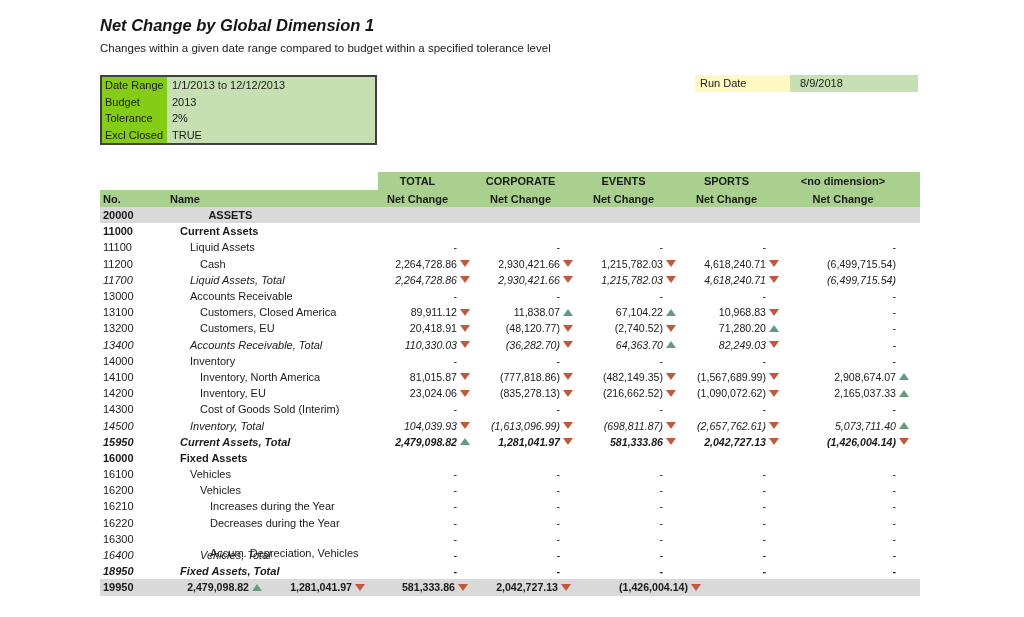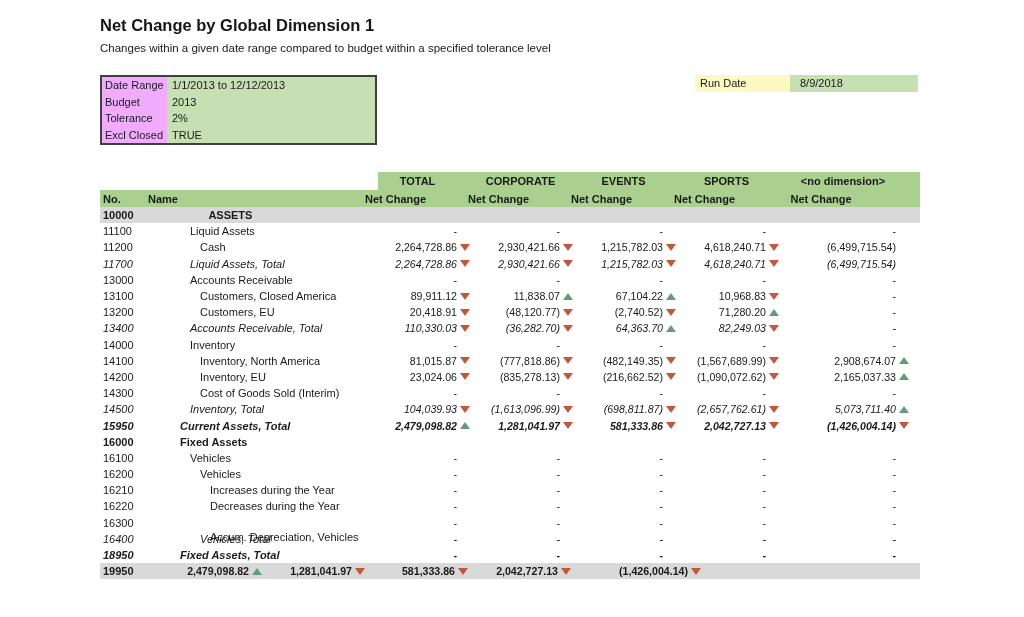--- a/index.html
+++ b/index.html
@@ -1,43 +1,43 @@
 <!DOCTYPE html>
 <html><head>
 <meta charset="utf-8">
 <style>
   * { box-sizing: border-box; margin: 0; padding: 0; }
   html,body { width:1024px; height:617px; background:#ffffff; overflow:hidden;
               font-family:"Liberation Sans", sans-serif; color:#1a1a1a; }
   .abs { position:absolute; }
 
-  .page-title { left:100px; top:16px; font-size:16.5px; font-weight:700; color:#161616; }
+  .page-title { left:100px; top:16px; font-size:16.5px; font-weight:700; color:#161616;font-style:italic; }
   .page-subtitle { left:100px; top:42px; font-size:11.5px; color:#202020; }
 
   
   .info-box { left:100px; top:75px; width:277px; border:2px solid #3f3f3f; }
   .info-row { display:flex; height:16.5px; font-size:11px; }
-  .info-label { width:65px; background:#f0abfc; padding:2px 0 0 3px; }
+  .info-label { width:65px; background:#84cc16; padding:2px 0 0 3px; }
   .info-value { flex:1; background:#C6E0B4; padding:2px 0 0 5px; }
 
   
   .run-date { left:695px; top:75px; width:223px; display:flex; height:17px; font-size:11px; }
   .run-date-label { width:95px; background:#fef9c3; padding:2px 0 0 5px; font-weight:400; }
   .run-date-value { flex:1; background:#C6E0B4; padding:2px 0 0 10px; }
 
   
   .report { left:100px; top:172px; width:820px; font-size:11px; }
   .hdr1 { display:flex; height:18px; }
   .hdr1-spacer { width:278px; }
   .hdr1-cells { display:flex; background:#A9D08E; }
   .hdr2 { display:flex; height:17px; background:#A9D08E; font-weight:700; }
   .dim-cell, .nc-cell { width:103px; display:flex; align-items:center; justify-content:center;
                         padding-right:24px; font-weight:700; }
   .dim-cell.last, .nc-cell.last { width:130px; }
-  .no-hdr { width:48px; display:flex; align-items:center; padding-left:3px; }
+  .no-hdr { width:70px; display:flex; align-items:center; padding-left:3px; }
   .name-hdr { width:208px; display:flex; align-items:center; }
 
   .trow { display:flex; height:16.2px; align-items:center; }
   .trow.band { background:#D9D9D9; }
   .trow.bold { font-weight:700; }
   .trow.italic { font-style:italic; }
   .trow.bold-italic { font-weight:700; font-style:italic; }
   .cell { height:100%; display:flex; align-items:center; }
   .cell.no { width:70px; padding-left:3px; }
   .cell.name { width:208px; white-space:nowrap; }
@@ -95,22 +95,31 @@
     <div class="no-hdr">No.</div>
     <div class="name-hdr">Name</div>
     <div class="nc-cell">Net Change</div>
     <div class="nc-cell">Net Change</div>
     <div class="nc-cell">Net Change</div>
     <div class="nc-cell">Net Change</div>
     <div class="nc-cell last">Net Change</div>
   </div>
   <div id="table-body">
       <div class="trow bold band">
-        <div class="cell no">10000</div>
+        <div class="cell no">20000</div>
         <div class="cell name" style="padding-left: 0px; margin-left: 42px;">ASSETS</div>
+        <div class="cell val"></div>
+        <div class="cell val"></div>
+        <div class="cell val"></div>
+        <div class="cell val"></div>
+        <div class="cell val last"></div>
+      </div>
+      <div class="trow bold">
+        <div class="cell no">11000</div>
+        <div class="cell name" style="padding-left: 10px;">Current Assets</div>
         <div class="cell val"></div>
         <div class="cell val"></div>
         <div class="cell val"></div>
         <div class="cell val"></div>
         <div class="cell val last"></div>
       </div>
       <div class="trow normal">
         <div class="cell no">11100</div>
         <div class="cell name" style="padding-left: 20px;">Liquid Assets</div>
         <div class="cell val">

